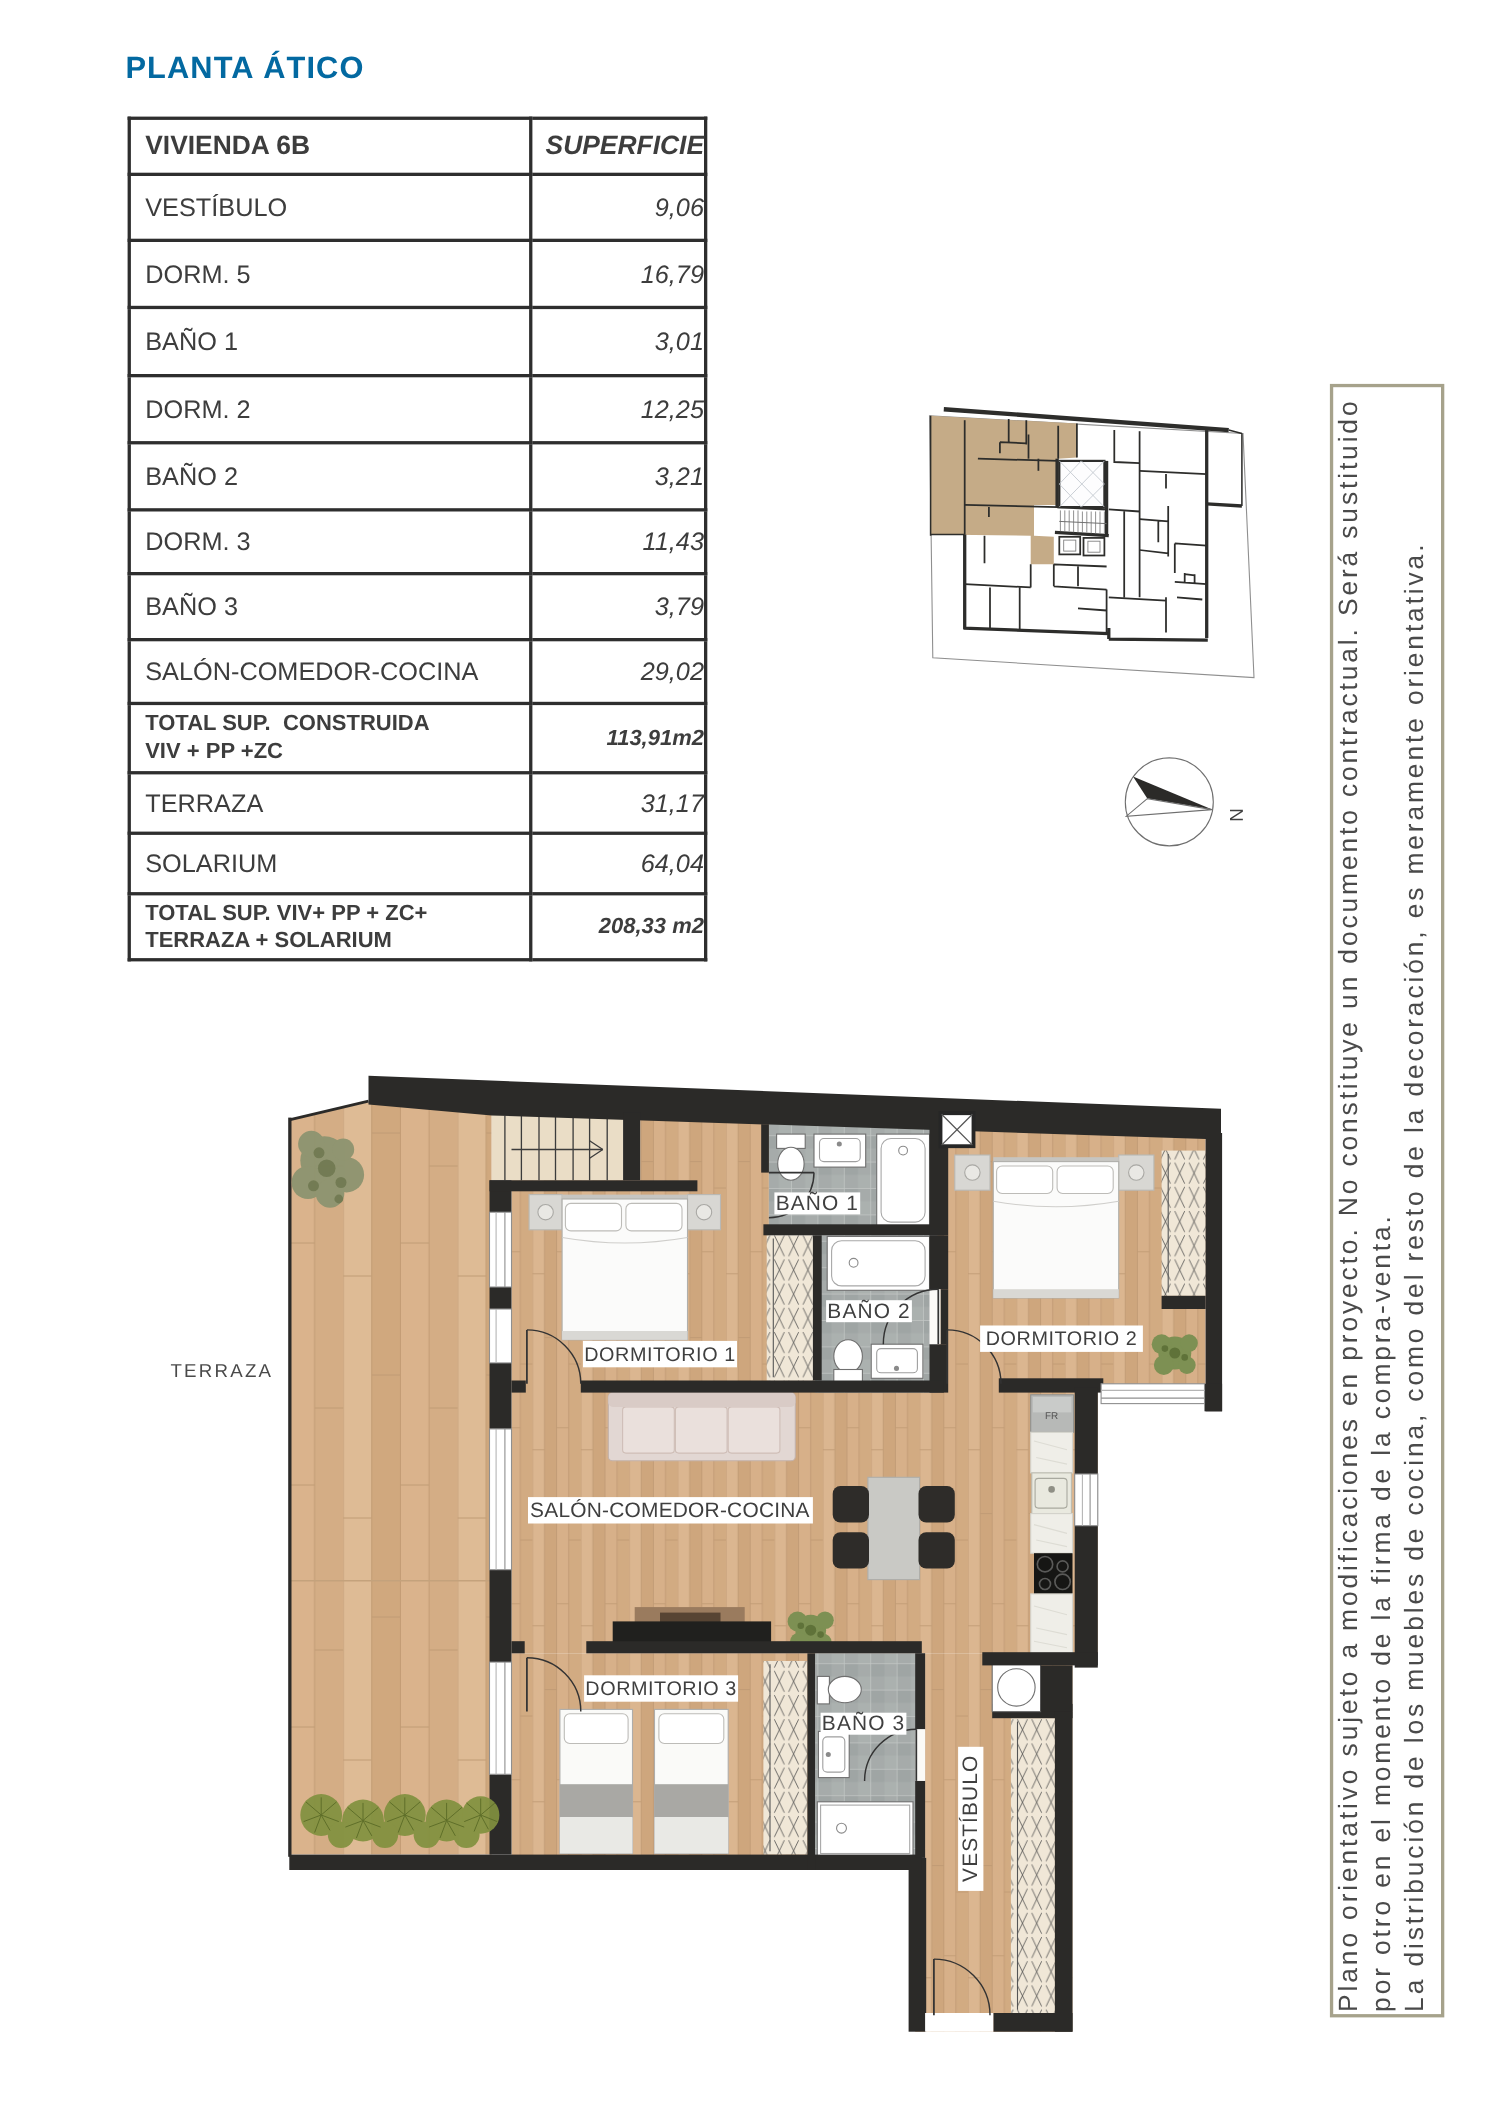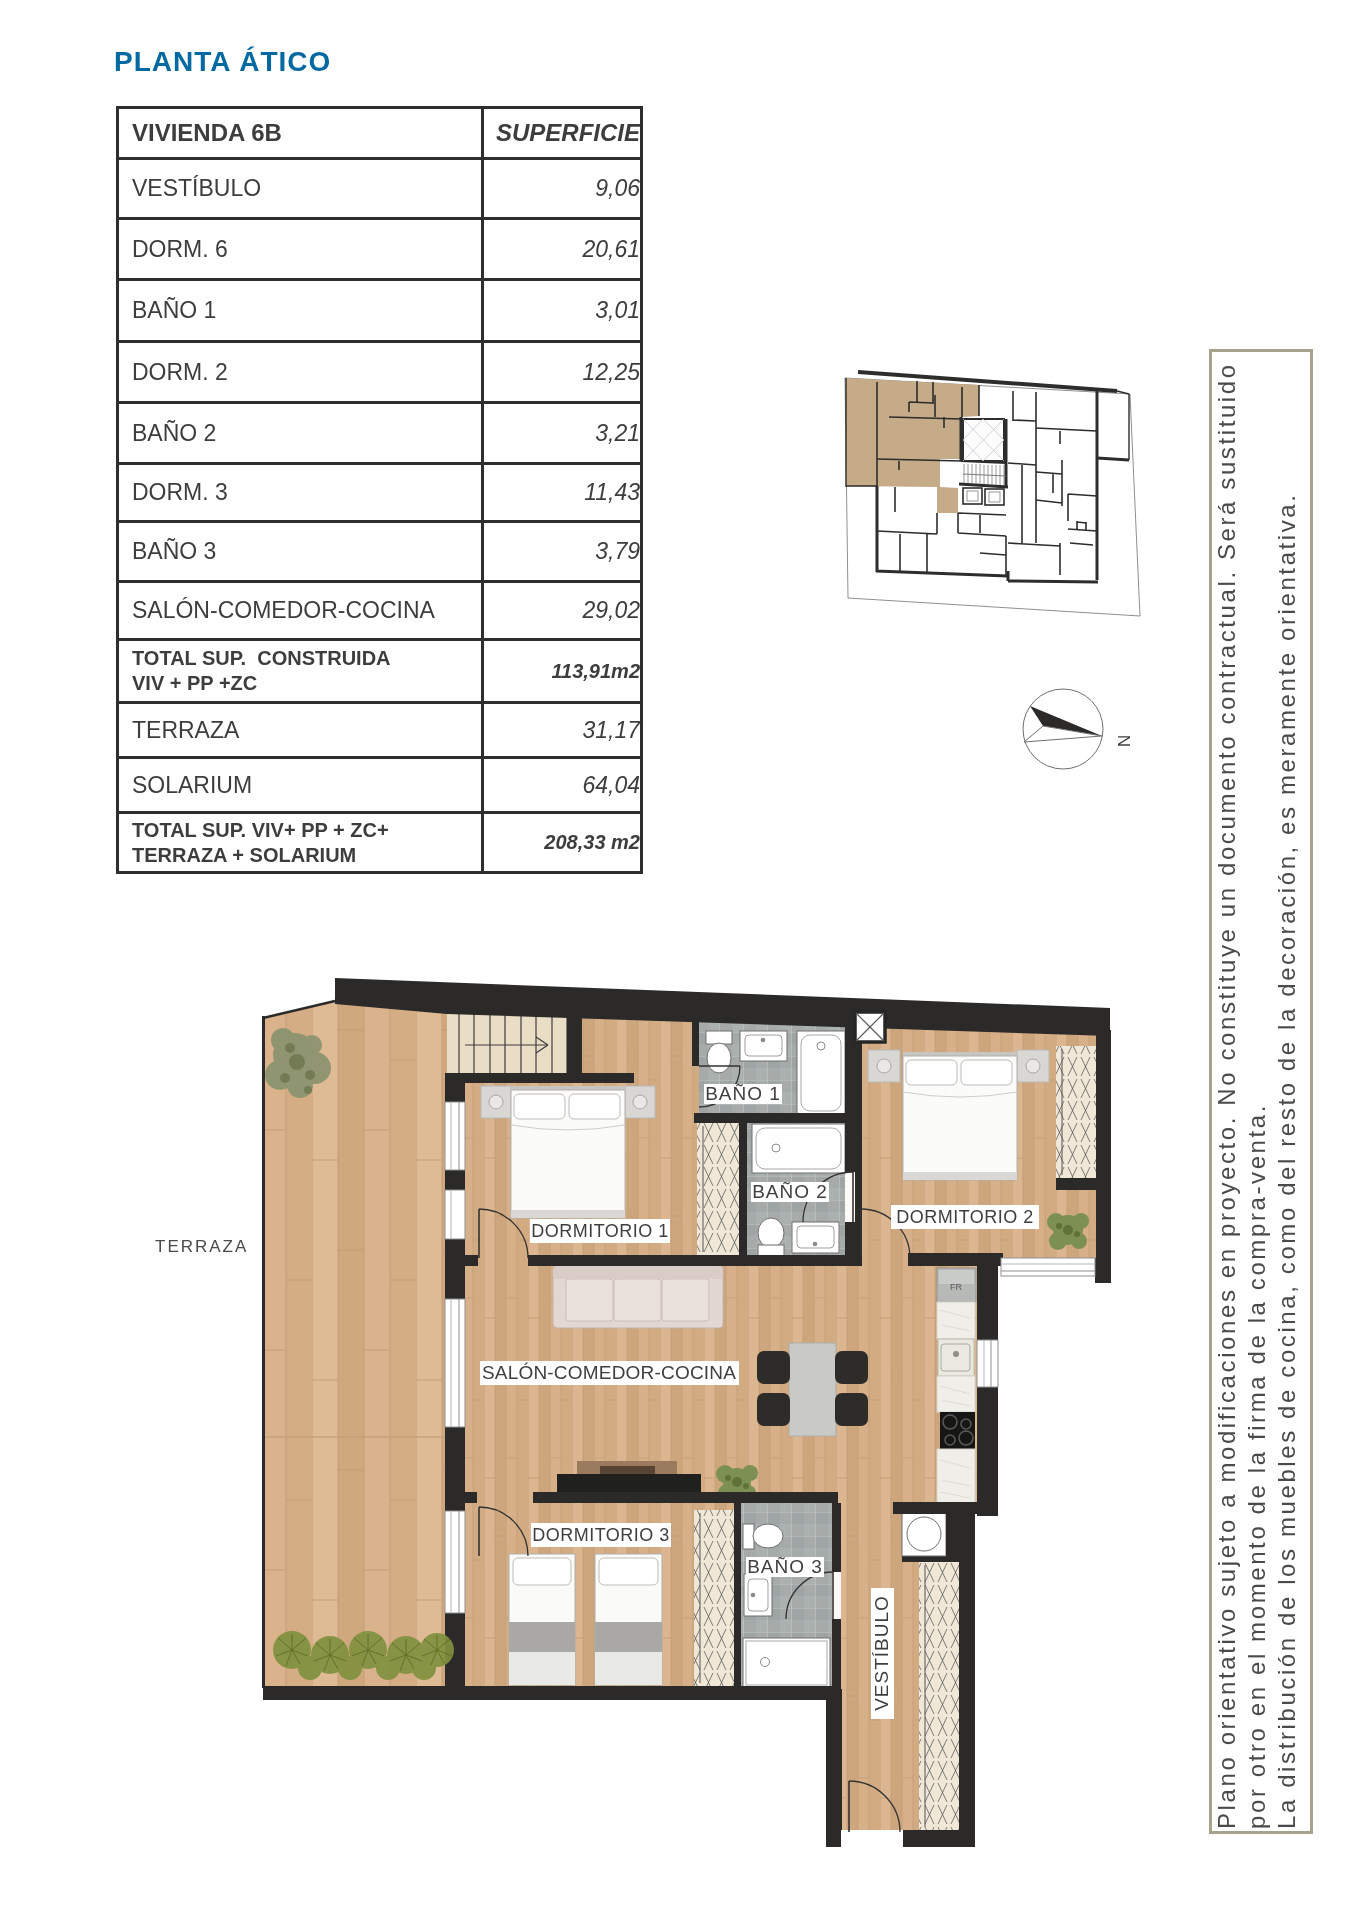--- a/index.html
+++ b/index.html
@@ -30,22 +30,22 @@
 <tbody>
       <tr class="h" style="height:51px">
         <td>VIVIENDA 6B</td>
         <td class="v">SUPERFICIE</td>
       </tr>
 <tr style="height:60px">
         <td>VESTÍBULO</td>
         <td class="v">9,06</td>
       </tr>
 <tr style="height:61px">
-        <td>DORM. 6</td>
-        <td class="v">20,61</td>
+        <td>DORM. 5</td>
+        <td class="v">16,79</td>
       </tr>
 <tr style="height:62px">
         <td>BAÑO 1</td>
         <td class="v">3,01</td>
       </tr>
 <tr style="height:61px">
         <td>DORM. 2</td>
         <td class="v">12,25</td>
       </tr>
 <tr style="height:61px">

